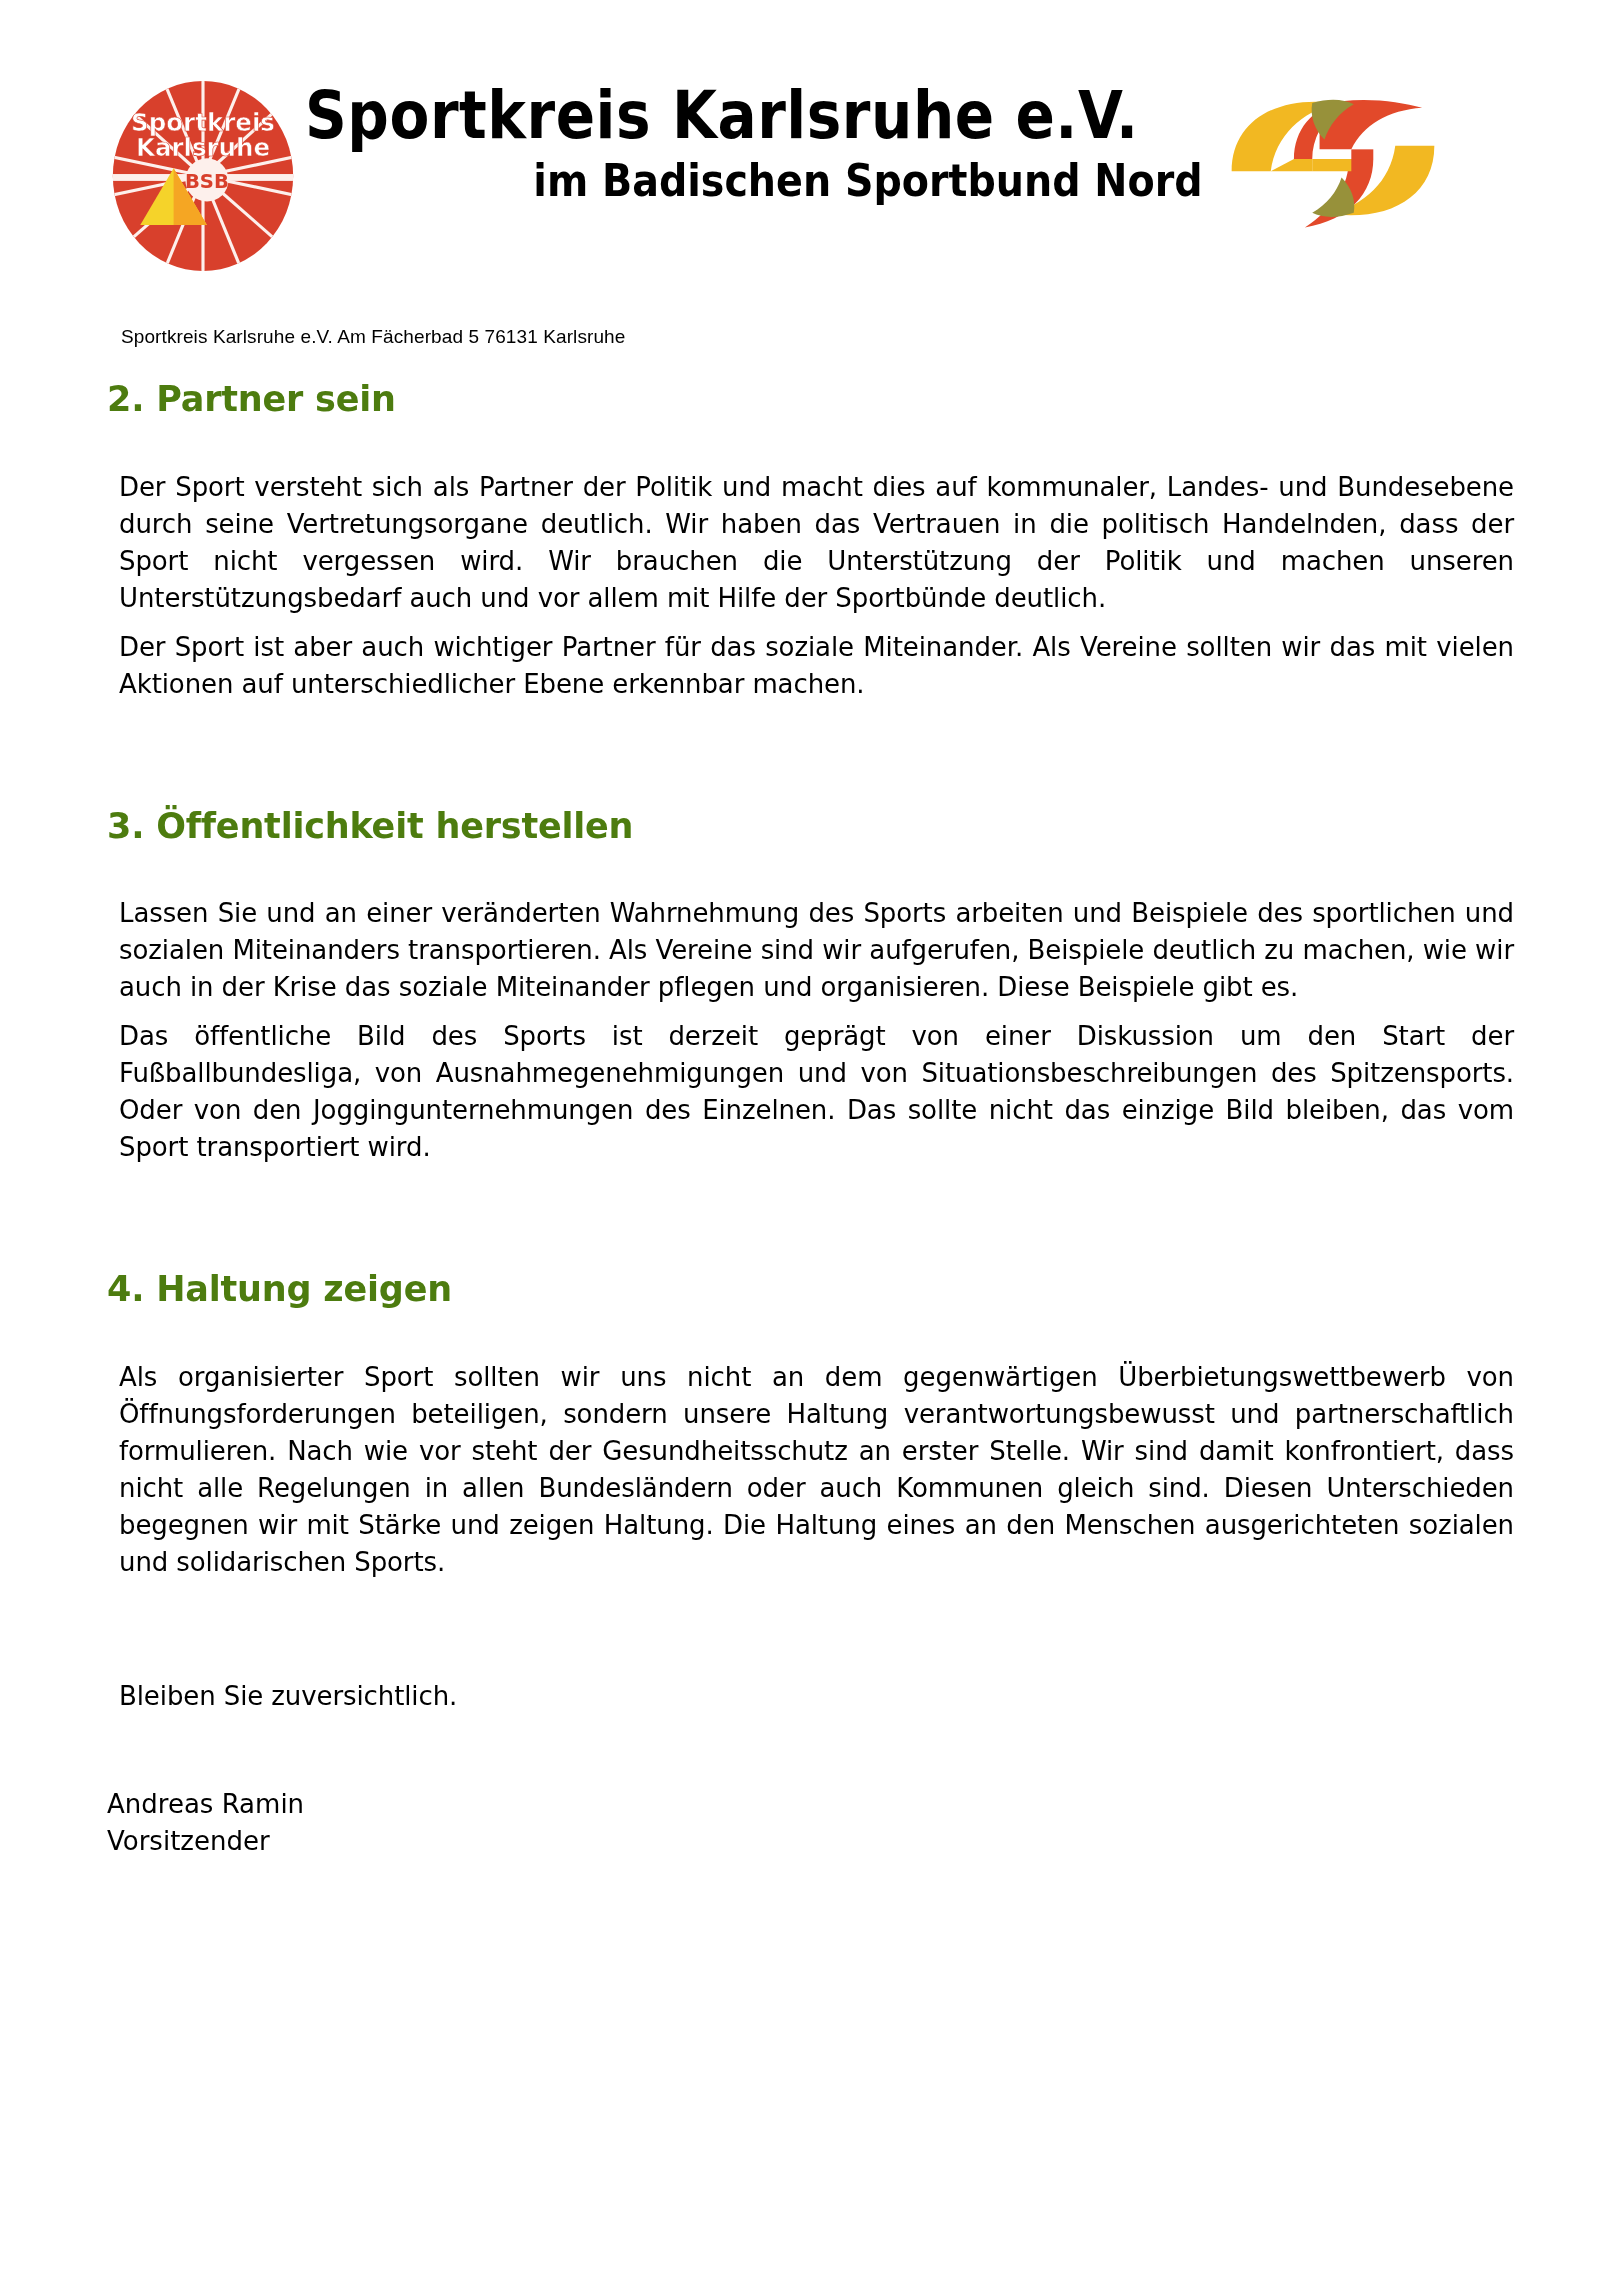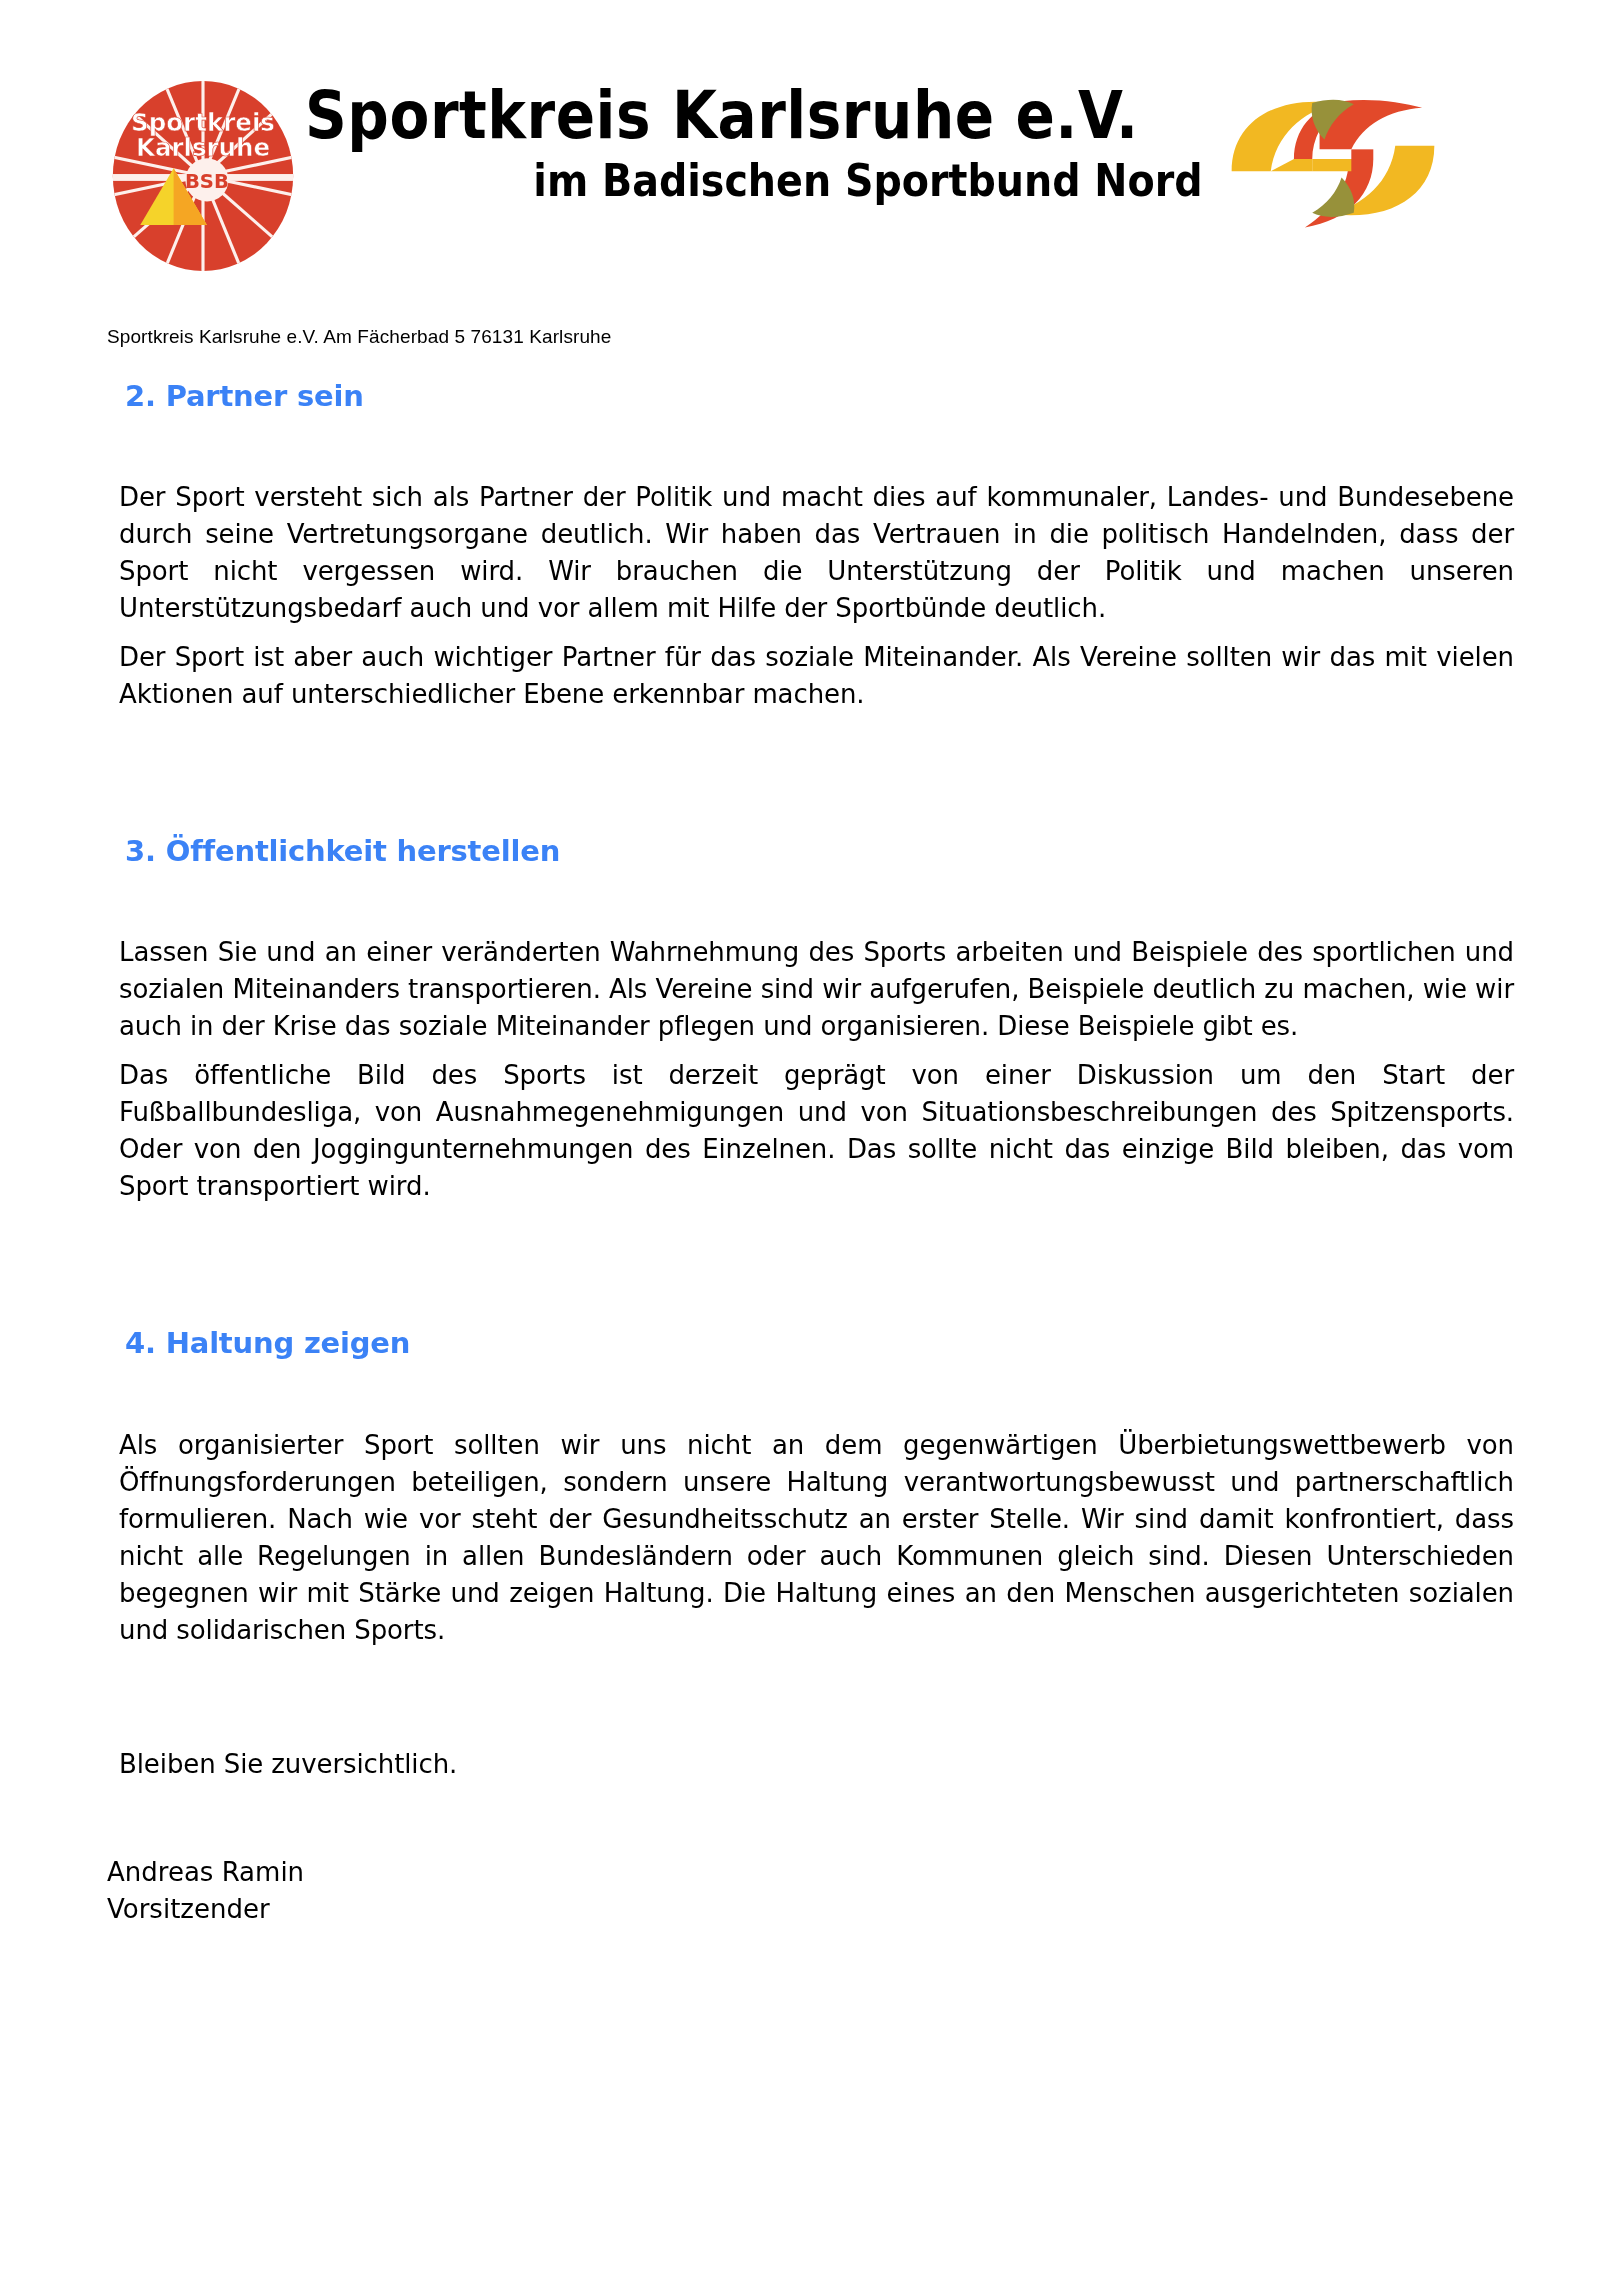--- a/index.html
+++ b/index.html
@@ -99,31 +99,31 @@
     left: 107px;
     top: 326px;
     width: 1419px;
   }
 
   .sender-line {
     font-family: "Liberation Sans", sans-serif;
     font-size: 19px;
     line-height: 1.2;
     color: #000000;
-    margin: 0 0 29px 0;
+    margin: 0 0 29px 14px;
     letter-spacing: 0.1px;
   }
 
   h2.section-heading {
     font-family: "DejaVu Sans", sans-serif;
     font-weight: bold;
-    font-size: 29px;
+    font-size: 35px;
     line-height: 1.25;
-    color: #3b82f6;
-    margin: 18px;
+    color: #4d7c0f;
+    margin: 0;
     letter-spacing: -0.2px;
   }
 
   p.body-par {
     font-family: "DejaVu Sans", sans-serif;
     font-weight: normal;
     font-size: 26px;
     line-height: 37px;
     color: #000000;
     margin: 12px;

